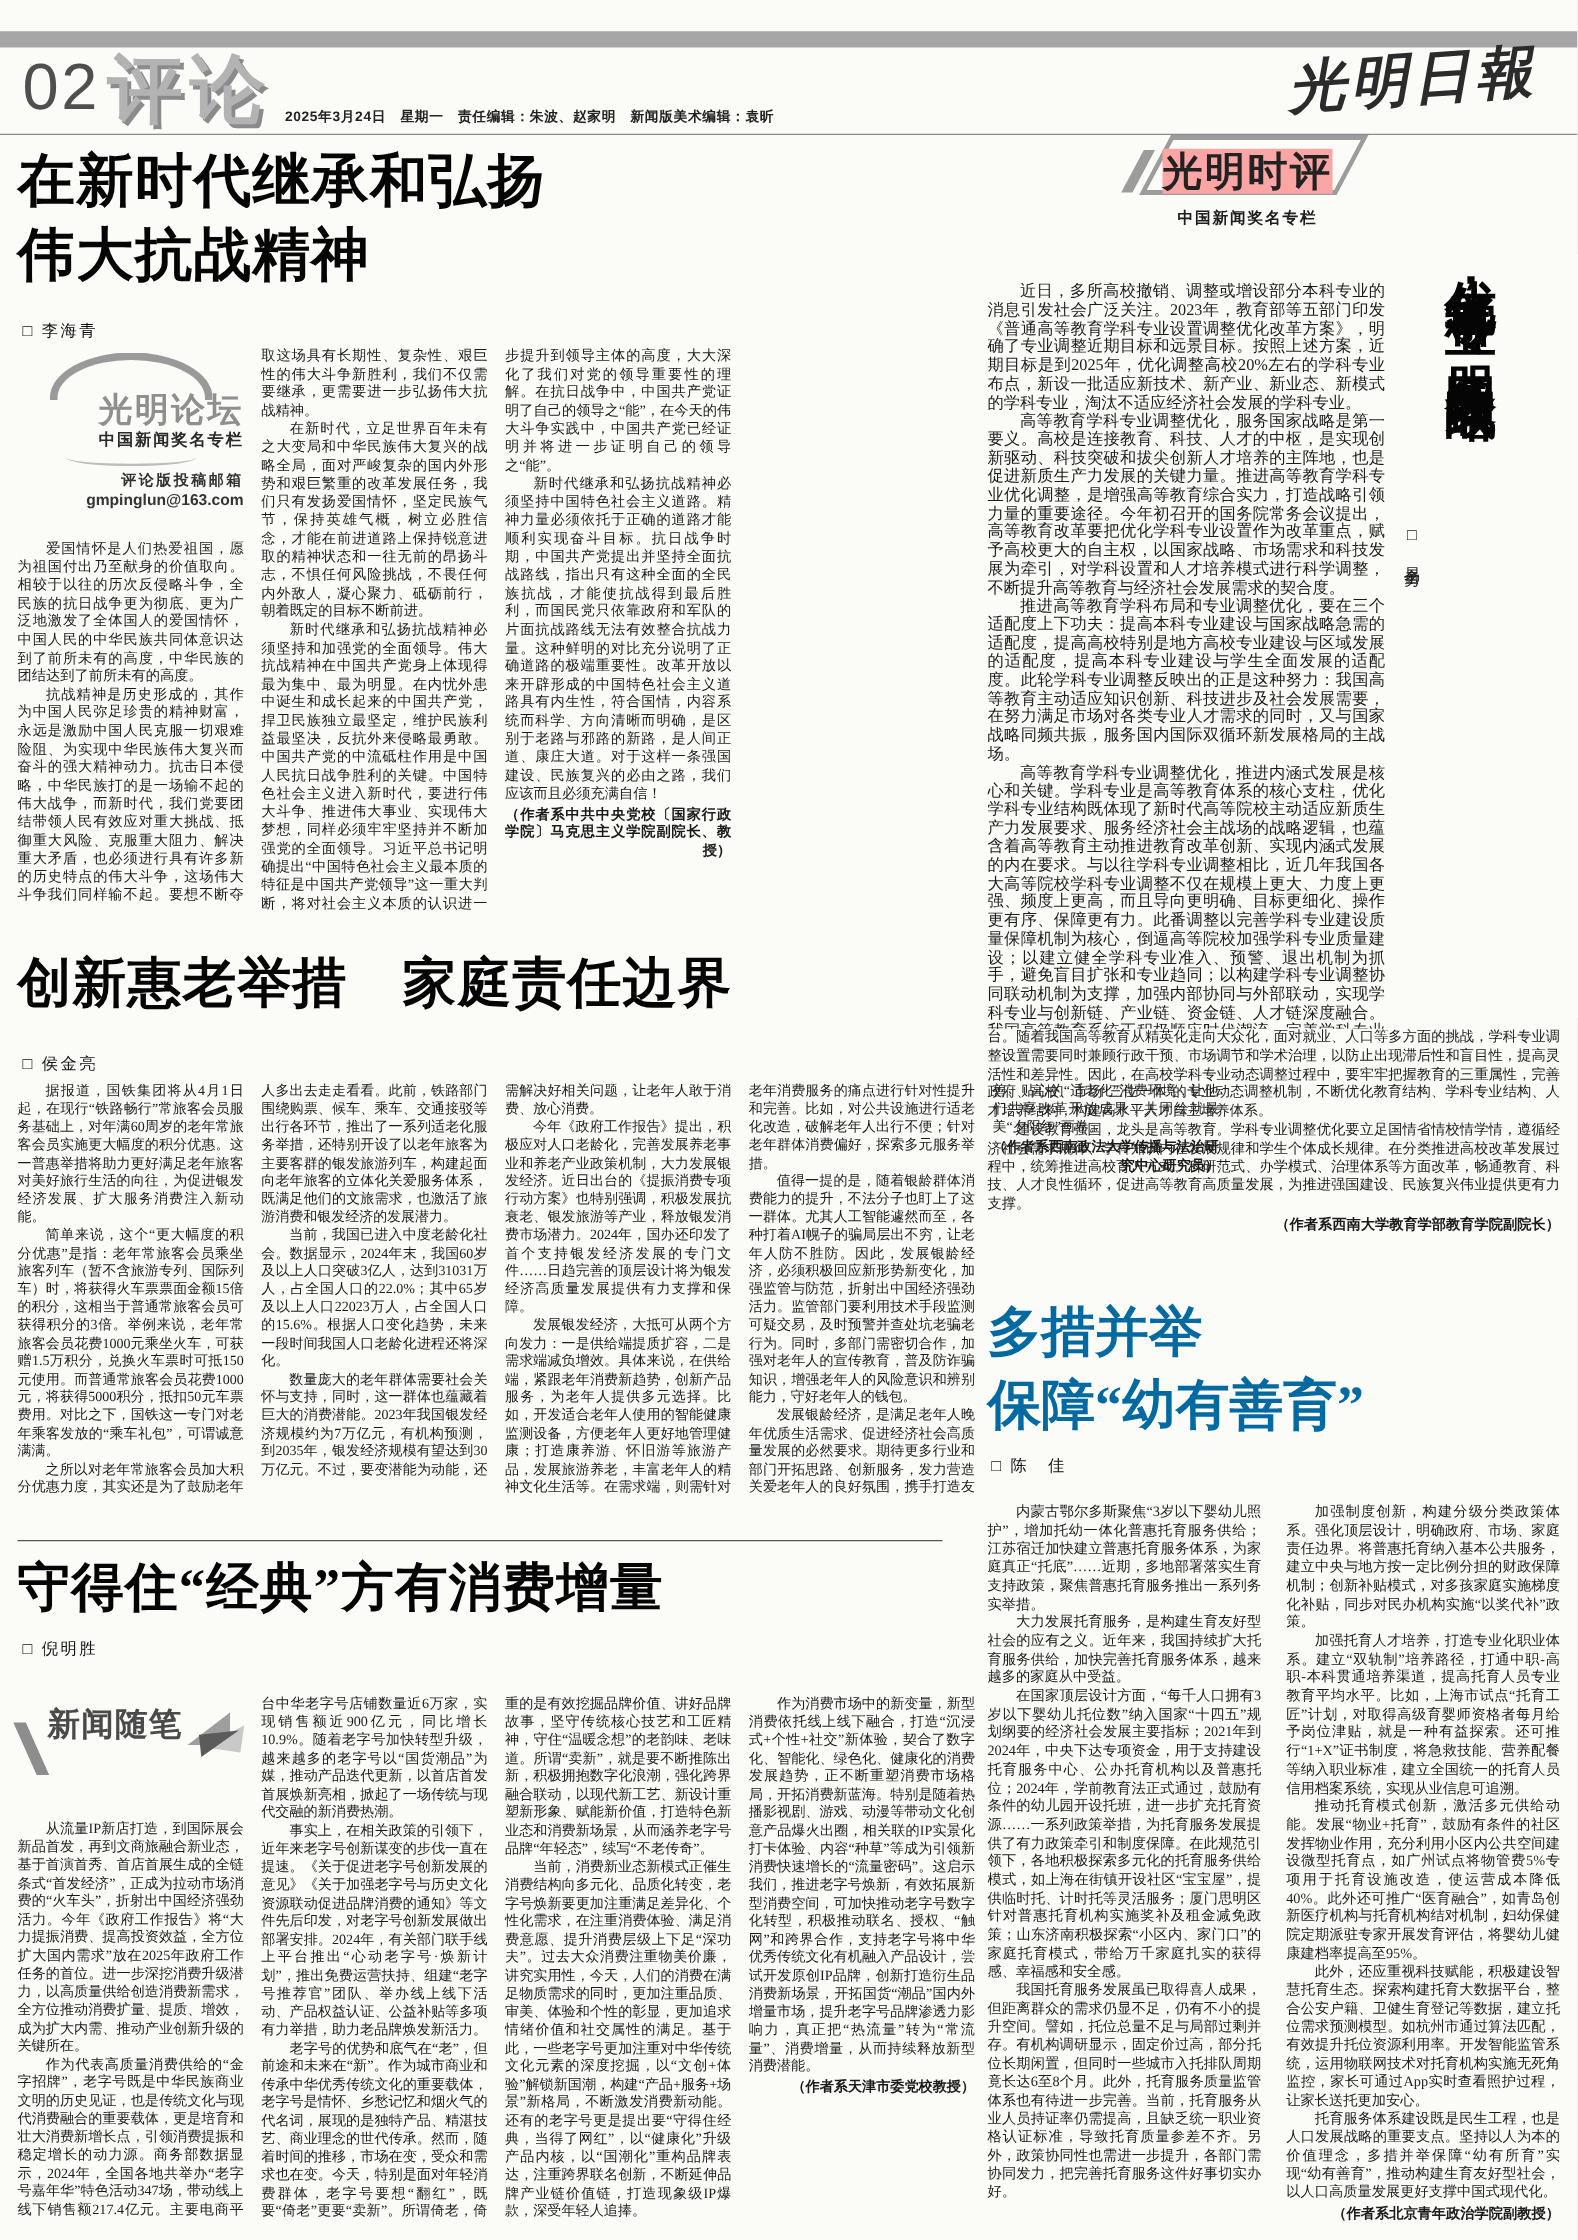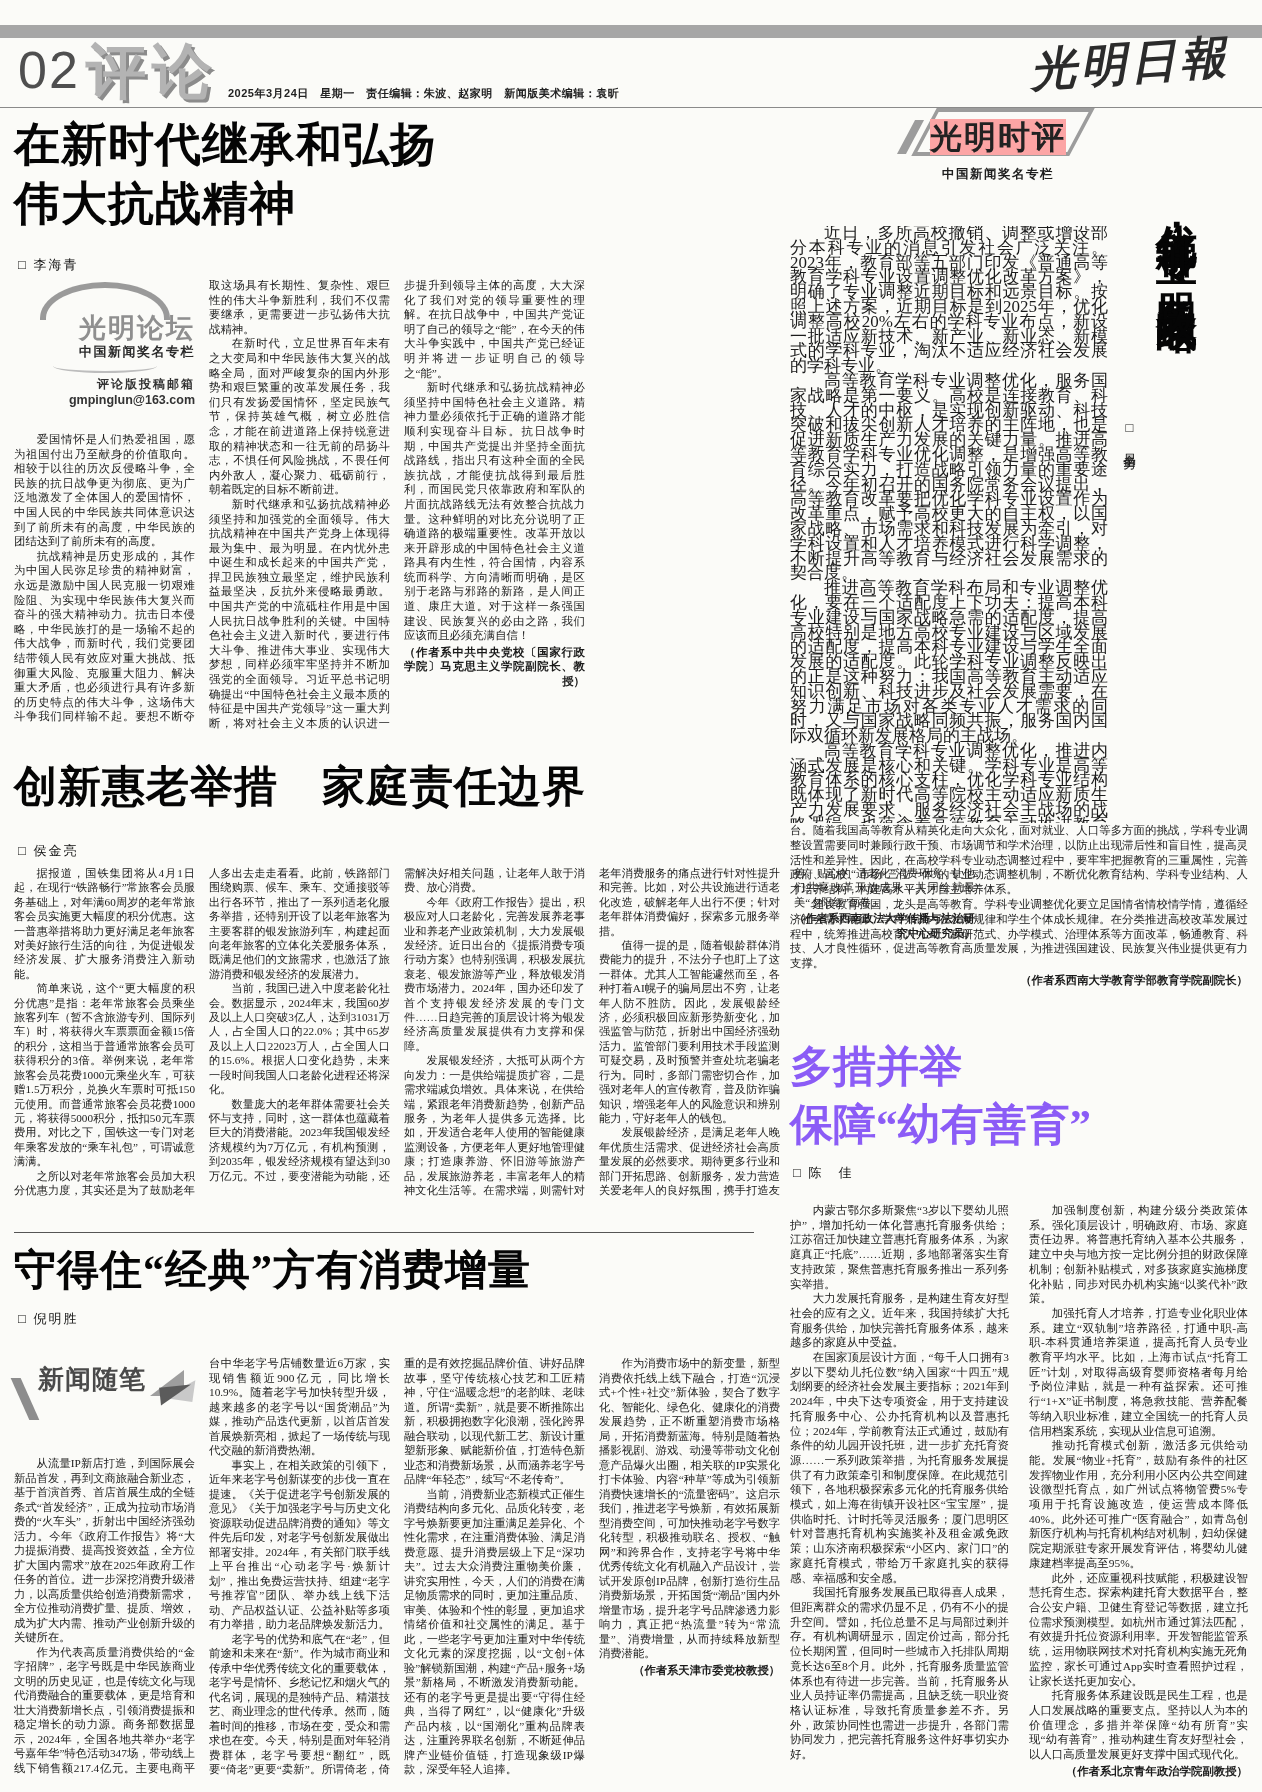--- a/index.html
+++ b/index.html
@@ -34,29 +34,29 @@
   #forum-mail{font-size:12.5px;font-weight:bold;color:#333;margin-top:1px;}
   
   #shiping-logo{left:848px;top:114px;width:300px;text-align:center;font-family:"Liberation Sans",sans-serif;}
   #shiping-wordwrap{position:relative;display:inline-block;padding:2px 10px;}
   #shiping-frame{position:absolute;right:-6px;top:-6px;width:150px;height:40px;border:4px solid #9c9c9c;transform:skewX(-28deg);}
   #shiping-slash{position:absolute;left:-14px;top:6px;width:9px;height:34px;background:#9c9c9c;transform:skewX(-28deg);}
   #shiping-word{position:relative;font-size:32px;font-weight:900;color:#222;letter-spacing:2px;background:#fca5a5;}
   #shiping-sub{font-size:12.5px;font-weight:bold;color:#1d1d1d;letter-spacing:1.5px;margin-top:4px;}
   #shiping-vtitle{left:1150px;top:192px;height:580px;writing-mode:vertical-rl;font-size:41px;font-weight:bold;color:#050505;letter-spacing:4px;}
   #shiping-vbyline{left:1120px;top:420px;writing-mode:vertical-rl;font-family:"Liberation Sans",sans-serif;font-size:13px;letter-spacing:2px;}
-  #shiping-narrow{left:790px;top:226px;width:318px;height:597px;font-size:17px;line-height:14.8px;overflow:hidden;}
+  #shiping-narrow{left:790px;top:226px;width:318px;height:597px;font-size:13px;line-height:14.8px;overflow:hidden;}
   #shiping-wide{left:790px;top:823px;width:458px;font-size:11.4px;line-height:14.8px;}
   #shiping-wide .para:first-child{text-indent:0;}
   
   #silver-title{left:14px;top:758px;font-size:43px;font-weight:bold;color:#050505;letter-spacing:1px;}
   #silver-byline{left:18px;top:842px;}
   #silver-body{left:14px;top:866px;width:766px;height:340px;columns:4;column-gap:14px;font-size:11.2px;line-height:14.4px;}
   
-  #duocuo-title{left:790px;top:1038px;font-size:43px;font-weight:bold;line-height:1.35;color:#8b5cf6;}
+  #duocuo-title{left:790px;top:1038px;font-size:43px;font-weight:bold;line-height:1.35;color:#0369a1;}
   #duocuo-byline{left:793px;top:1164px;}
   #duocuo-body{left:790px;top:1203px;width:458px;height:584px;columns:2;column-gap:20px;font-size:11.4px;line-height:14.7px;}
   
   #classic-rule{left:14px;top:1232px;width:740px;height:1px;background:#555;}
   #classic-title{left:14px;top:1242px;font-size:42px;font-weight:bold;color:#050505;letter-spacing:1px;}
   #classic-byline{left:18px;top:1310px;}
   #classic-body{left:14px;top:1356px;width:766px;height:430px;columns:4;column-gap:14px;font-size:11.3px;line-height:14.5px;}
   
   #biji-box{break-inside:avoid;height:84px;position:relative;padding-top:16px;font-family:"Liberation Sans",sans-serif;}
   #biji-slash{position:absolute;left:6px;top:22px;width:10px;height:42px;background:#8d8d8d;transform:skewX(24deg);}

